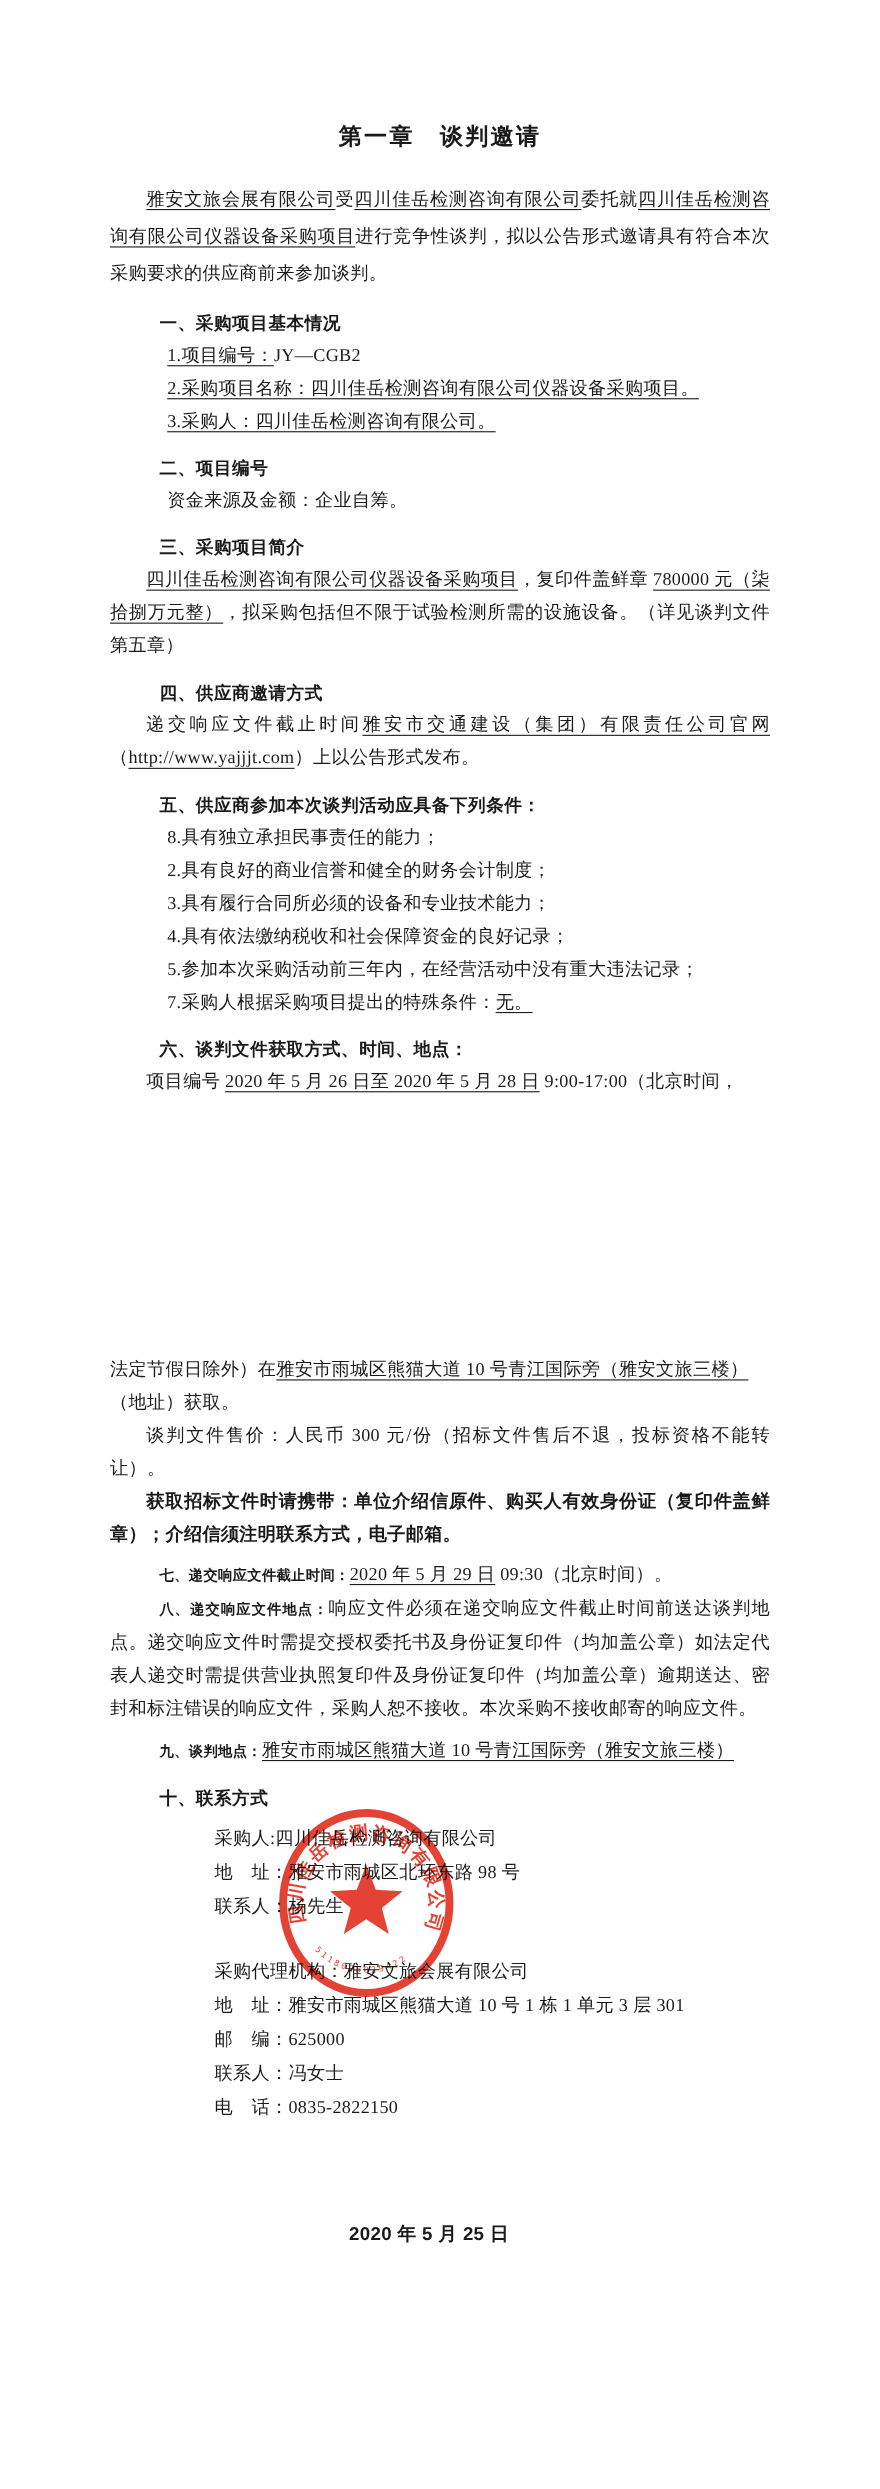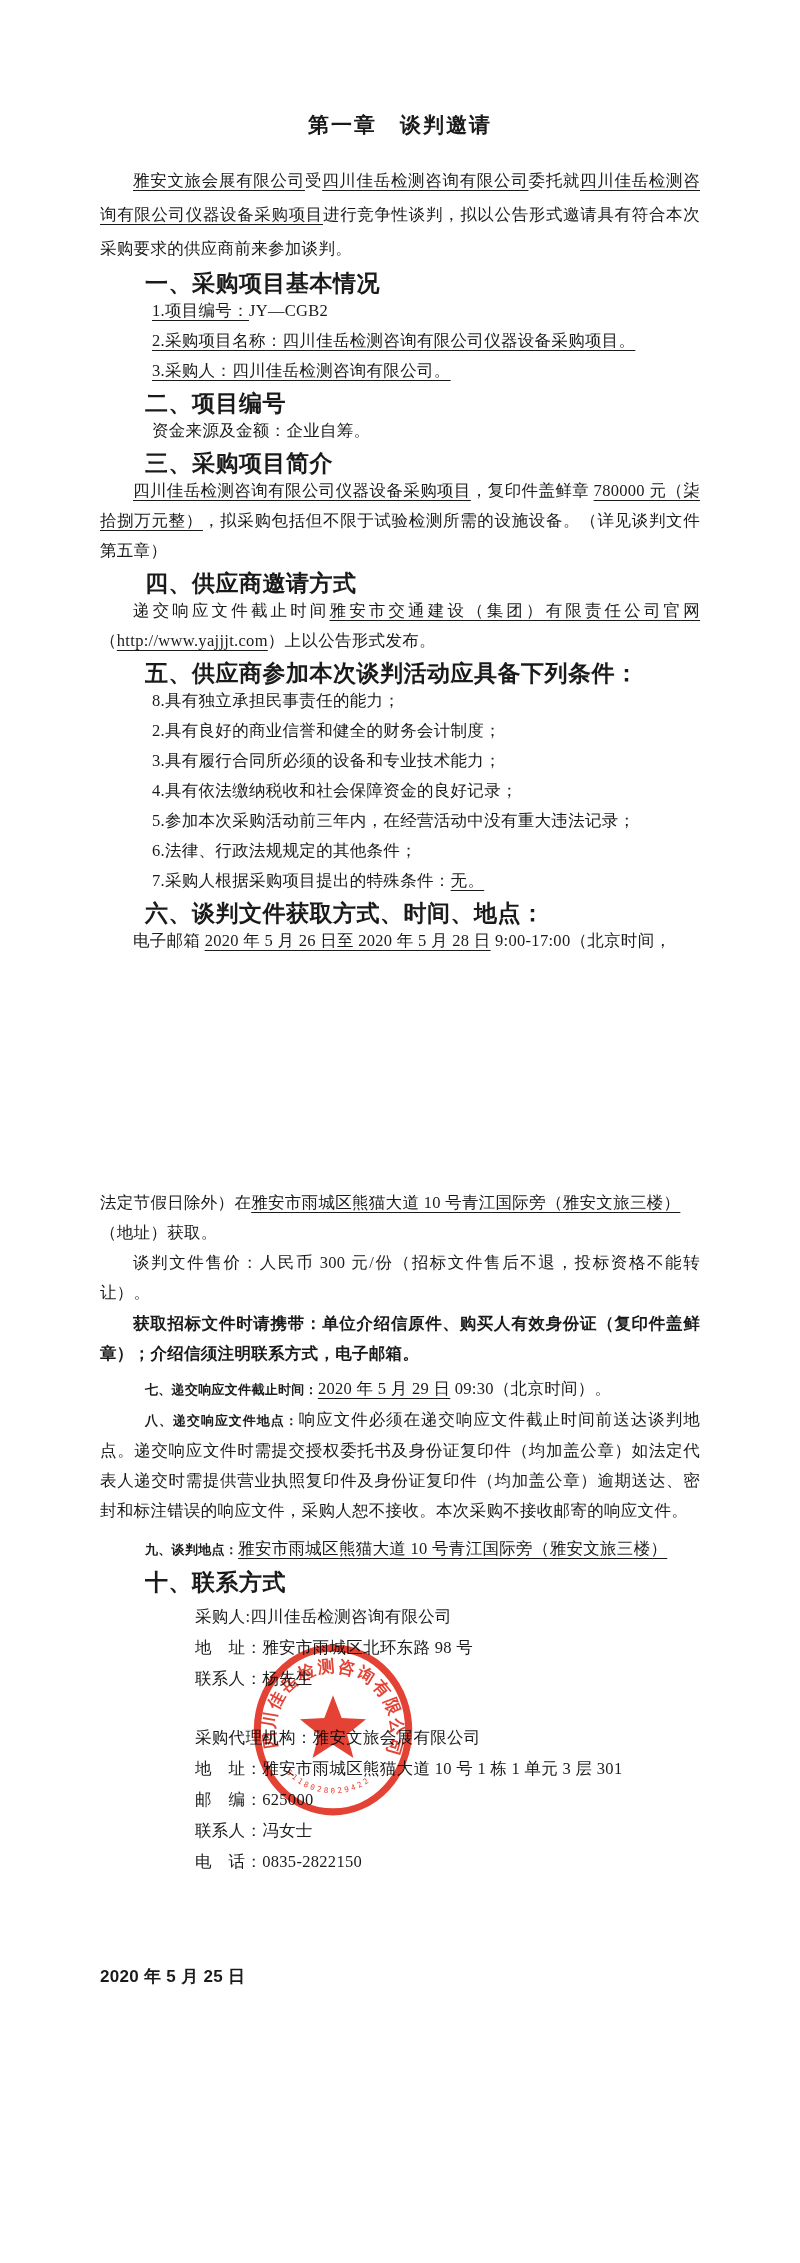--- a/index.html
+++ b/index.html
@@ -26,24 +26,24 @@
     letter-spacing:2px;
   }
   .para{
     text-align:justify;
     line-height:34px;
     margin:0;
   }
   .indent{text-indent:2em;}
   .intro{margin-top:26px;}
   h2.hd{
-    margin:4px 0 0 45px;
+    margin:16px 0 0 45px;
     font-family:"Liberation Sans","DejaVu Sans",sans-serif;
     font-weight:700;
-    font-size:23px;
+    font-size:16px;
     line-height:26px;
     letter-spacing:0.5px;
   }
   .mt36{margin-top:36px;}
   .mt10{margin-top:10px;}
   .mt8{margin-top:8px;}
   .mt6{margin-top:6px;}
   .line{line-height:30px;}
   .item{margin-left:52px;line-height:30px;}
   .body30{text-align:justify;line-height:30px;margin:0;}
@@ -57,21 +57,21 @@
     font-weight:700;
     font-size:13px;
   }
   .hindent{text-indent:45px;}
   .gap{height:232px;}
   .nowrap{white-space:nowrap;}
   .contact-block{margin-left:95px;line-height:31px;}
   .agent-block{margin-top:28px;}
   .doc-date{
     margin-top:88px;
-    text-align:left;
+    text-align:center;
     margin-right:20px;
     font-weight:700;
     font-family:"Liberation Sans","DejaVu Sans",sans-serif;
     font-size:17px;
   }
   .seal{
     position:absolute;
     left:243px;top:1639px;
     width:180px;height:182px;
     opacity:0.88;
@@ -101,25 +101,24 @@
 
   <h2 class="hd mt8">四、供应商邀请方式</h2>
   <p class="body30 indent"><span>递交响应文件截止时间</span><span class="u">雅安市交通建设（集团）有限责任公司官网</span><span>（</span><span class="u">http://www.yajjjt.com</span><span>）上以公告形式发布。</span></p>
 
   <h2 class="hd mt10">五、供应商参加本次谈判活动应具备下列条件：</h2>
   <div class="item">8.具有独立承担民事责任的能力；</div>
   <div class="item">2.具有良好的商业信誉和健全的财务会计制度；</div>
   <div class="item">3.具有履行合同所必须的设备和专业技术能力；</div>
   <div class="item">4.具有依法缴纳税收和社会保障资金的良好记录；</div>
   <div class="item">5.参加本次采购活动前三年内，在经营活动中没有重大违法记录；</div>
-  <div class="item">6.法律、行政法规规定的其他条件；</div>
   <div class="item"><span>7.采购人根据采购项目提出的特殊条件：</span><span class="u">无。</span></div>
 
   <h2 class="hd mt10">六、谈判文件获取方式、时间、地点：</h2>
-  <div class="line indent nowrap"><span>电子邮箱 </span><span class="u">2020 年 5 月 26 日至 2020 年 5 月 28 日</span><span> 9:00-17:00（北京时间，</span></div>
+  <div class="line indent nowrap"><span>项目编号 </span><span class="u">2020 年 5 月 26 日至 2020 年 5 月 28 日</span><span> 9:00-17:00（北京时间，</span></div>
 
   <div class="gap"></div>
 
   <div class="line"><span>法定节假日除外）在</span><span class="u">雅安市雨城区熊猫大道 10 号青江国际旁（雅安文旅三楼）</span></div>
   <div class="line">（地址）获取。</div>
 
   <p class="body30 indent">谈判文件售价：人民币 300 元/份（招标文件售后不退，投标资格不能转让）。</p>
 
   <p class="body30 indent boldsans">获取招标文件时请携带：单位介绍信原件、购买人有效身份证（复印件盖鲜章）；介绍信须注明联系方式，电子邮箱。</p>
 

